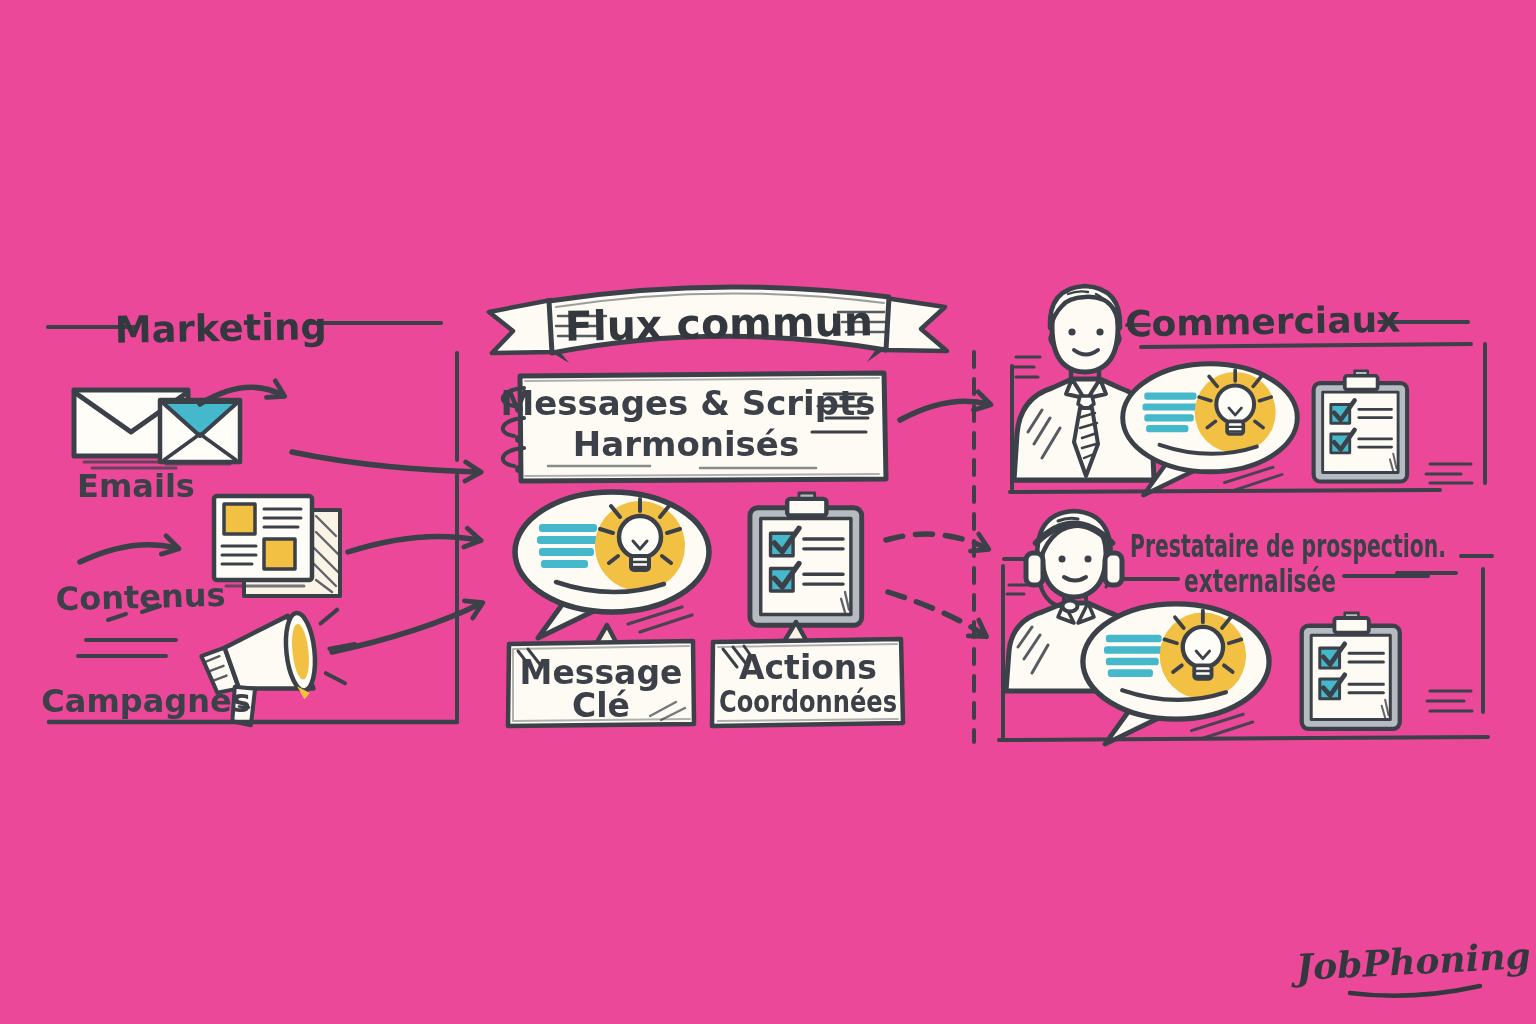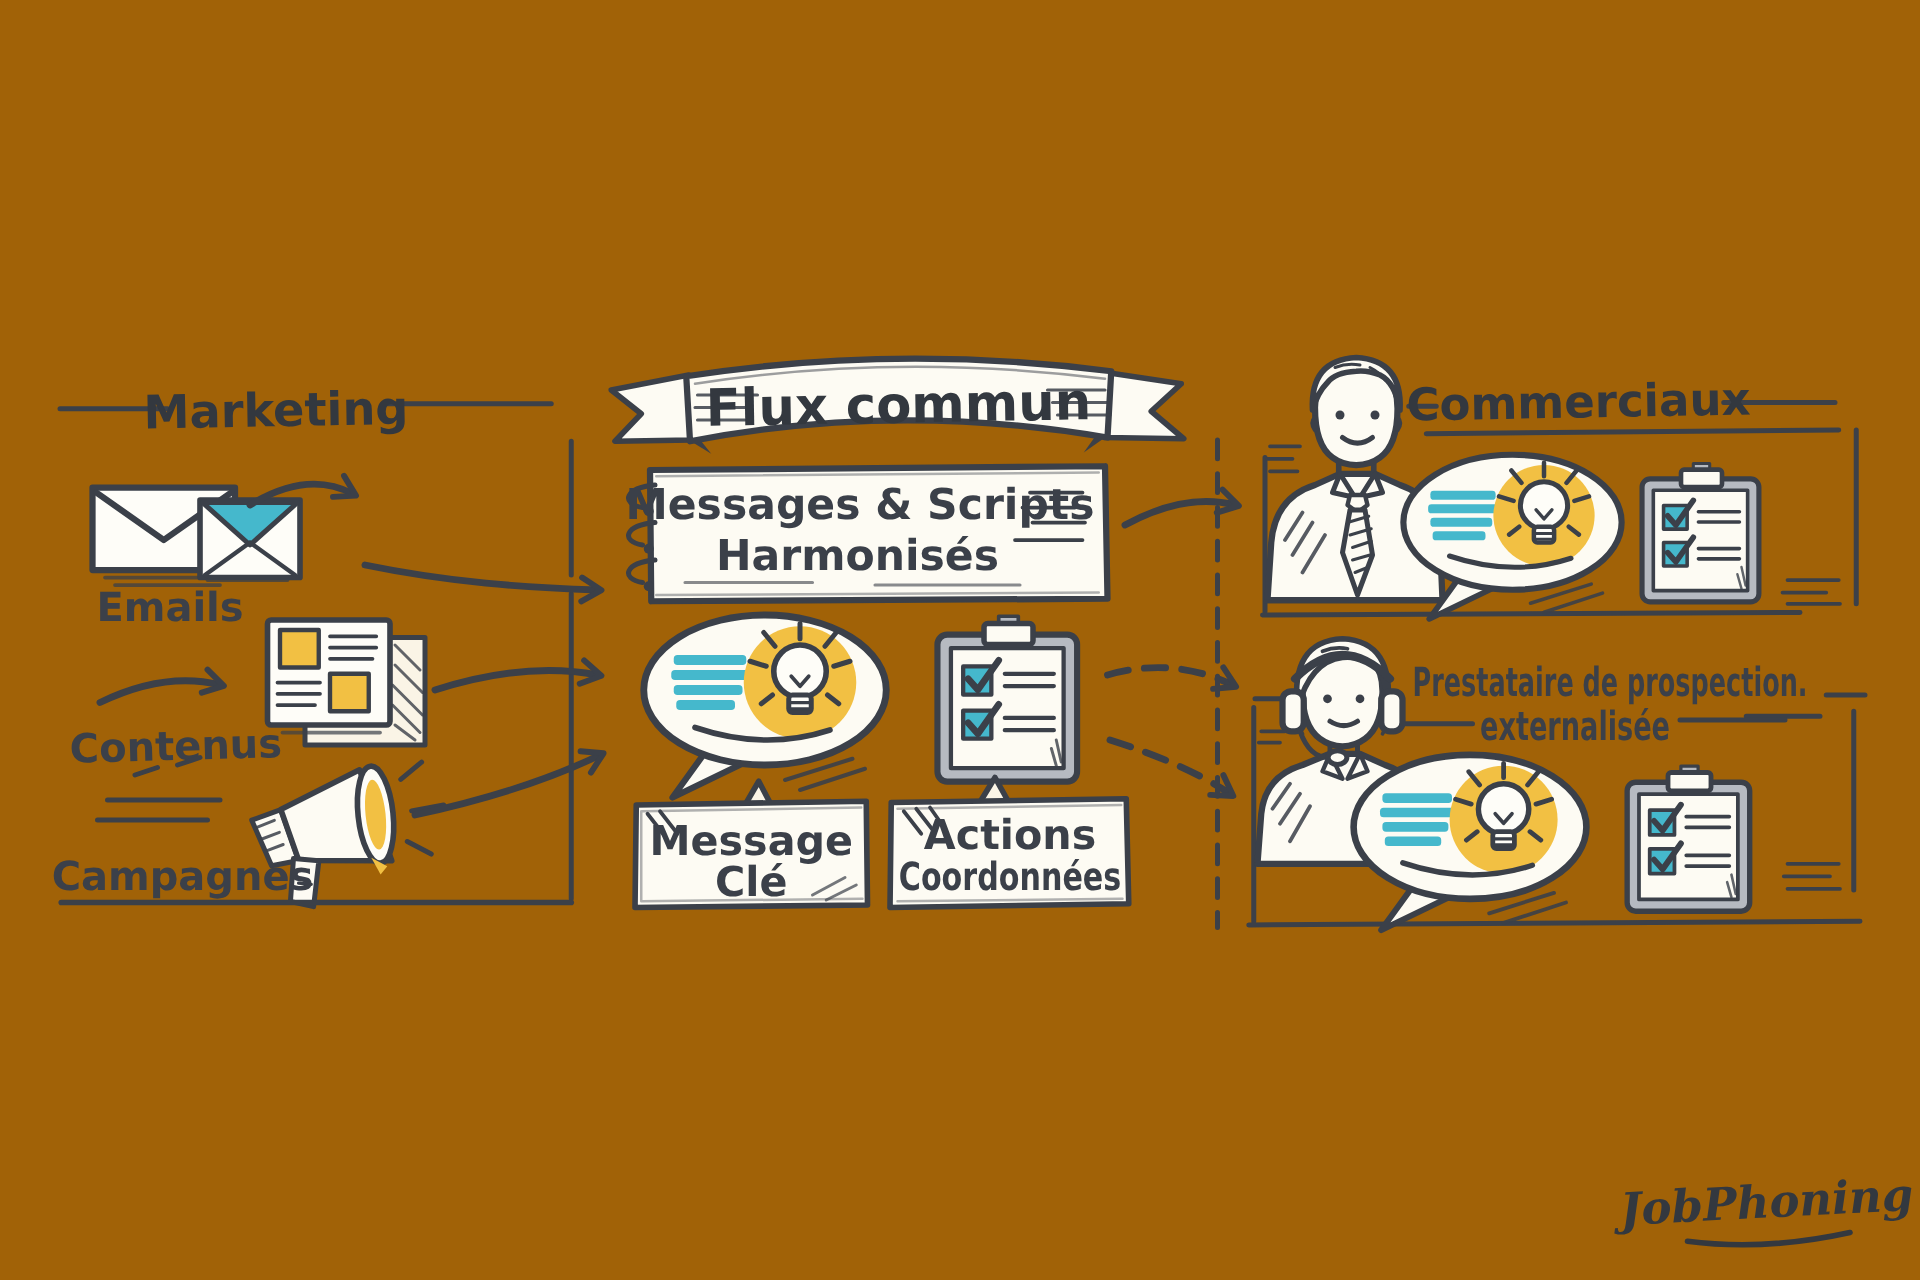--- a/index.html
+++ b/index.html
@@ -1,16 +1,16 @@
 <!DOCTYPE html>
 <html><head>
 <meta charset="utf-8">
 <style>
   html,body{margin:0;padding:0;background:#e8e4d8;}
-  .stage{position:relative;width:1536px;height:1024px;background:#a16207;overflow:hidden;}
+  .stage{position:relative;width:1536px;height:1024px;background:#ec4899;overflow:hidden;}
   svg{display:block}
   .hw{font-family:"DejaVu Sans","Liberation Sans",sans-serif;font-weight:600;fill:#3b4049;}
   .hw-b{font-family:"DejaVu Sans","Liberation Sans",sans-serif;font-weight:700;fill:#33383f;}
   .logo-t{font-family:"DejaVu Serif","Liberation Serif",serif;font-style:italic;font-weight:700;fill:#33383f;}
 </style>
 </head>
 <body>
 
 <div class="stage">
 <svg width="1536" height="1024" viewBox="0 0 1536 1024">

